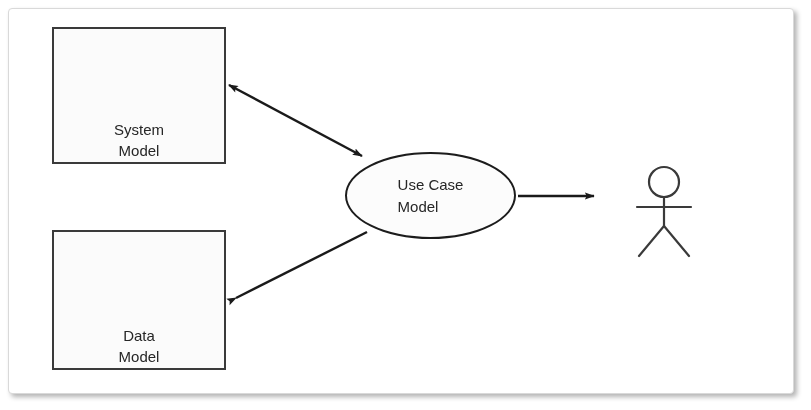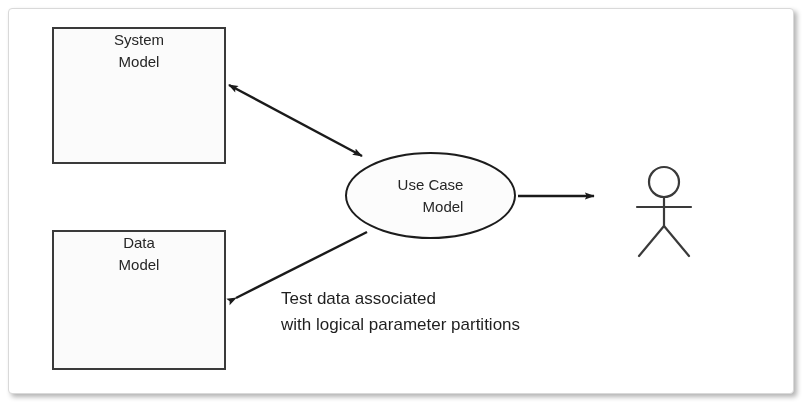--- a/index.html
+++ b/index.html
@@ -33,21 +33,21 @@
     top: 0;
     width: 811px;
     height: 410px;
   }
   .node-box {
     position: absolute;
     background: #fbfbfb;
     border: 2px solid #3a3a3a;
     box-sizing: border-box;
     display: flex;
-    align-items: flex-start;
+    align-items: flex-end;
     justify-content: center;
   }
   .node-label {
     text-align: center;
     font-size: 15px;
     color: #262626;
     line-height: 1.45;
     white-space: pre-line;
   }
   #system-model-box { left: 52px;  top: 27px;  width: 174px; height: 137px; }
@@ -61,21 +61,21 @@
     height: 87px;
     border: 2px solid #1c1c1c;
     border-radius: 50%;
     background: #fcfcfc;
     box-sizing: border-box;
     display: flex;
     align-items: center;
     justify-content: center;
   }
   .ellipse-label {
-    text-align: right;
+    text-align: left;
     font-size: 15px;
     color: #262626;
     line-height: 1.45;
     white-space: pre-line;
   }
 
   .edge-label {
     position: absolute;
     font-size: 17px;
     color: #1f1f1f;
@@ -136,17 +136,15 @@
     <div class="node-label">Data
 Model</div>
   </div>
 
   <div class="ellipse-node">
     <div class="ellipse-label">Use Case
 Model</div>
   </div>
 
 
-  <div class="edge-label" id="testdata-label">Test data associated
-with logical parameter partitions</div>
 
 
 </div>
 
 </body></html>

